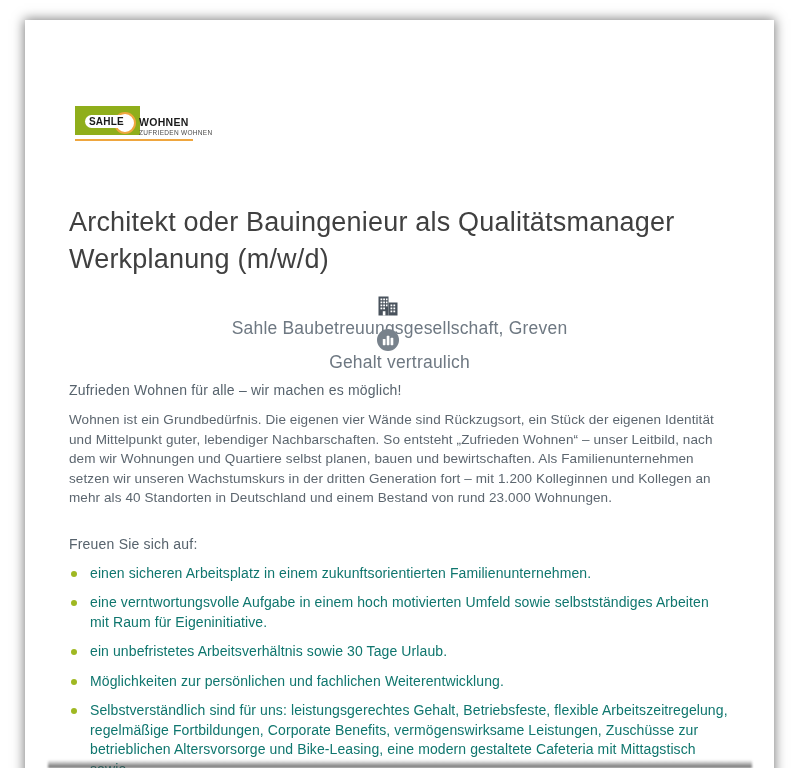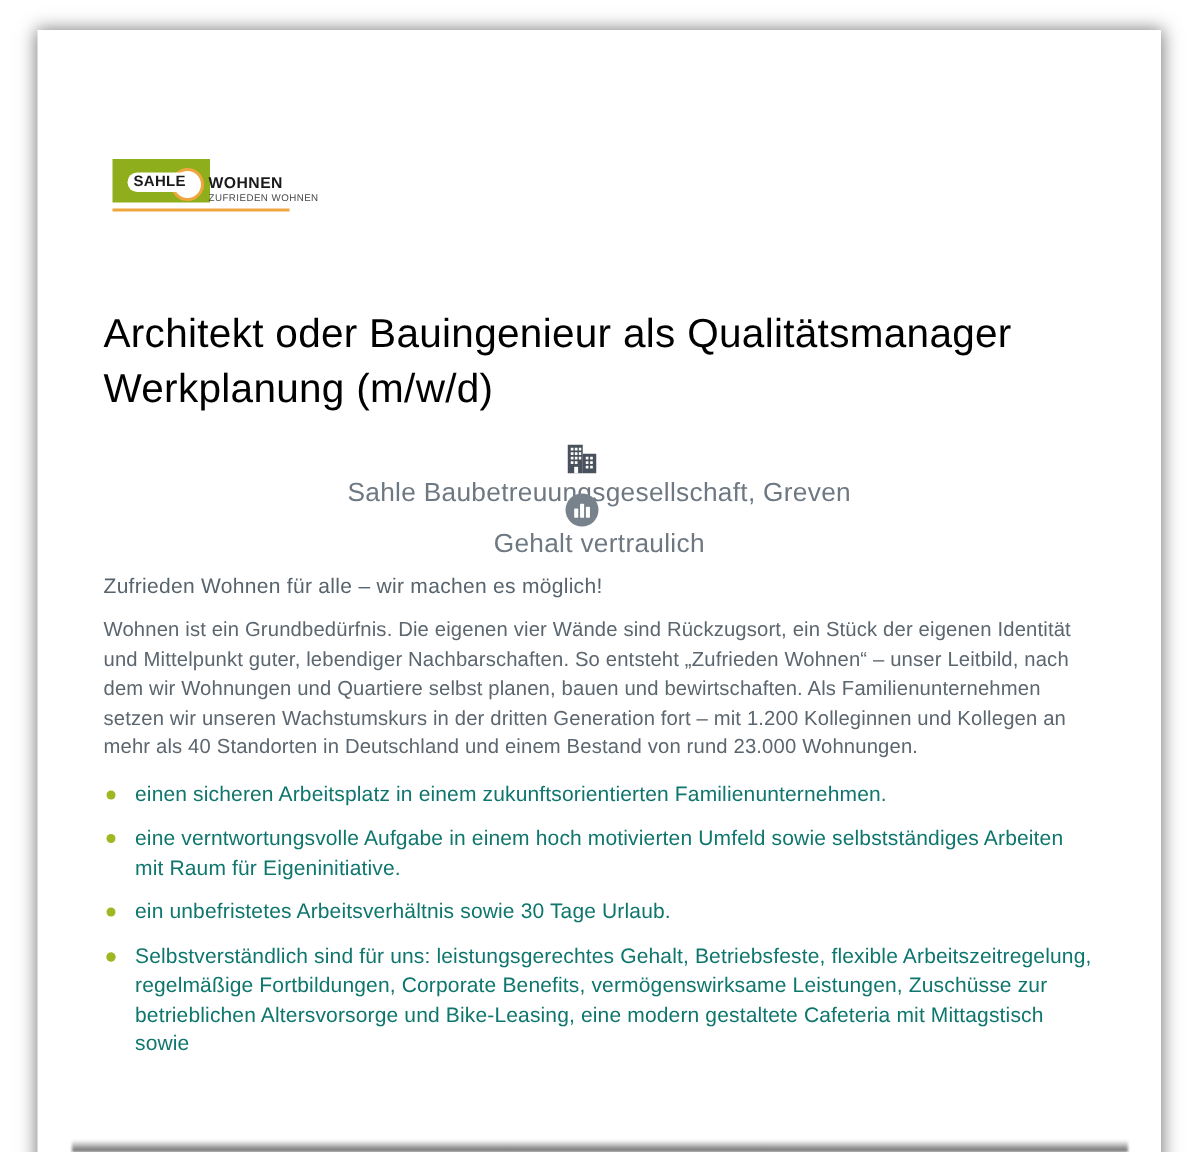--- a/index.html
+++ b/index.html
@@ -85,21 +85,21 @@
     left: 0; top: 33px;
     width: 118px; height: 2px;
     background: #efa63e;
   }
   
   .job-title {
     margin: 60px 0 0 0;
     font-size: 27px;
     font-weight: 300;
     line-height: 37px;
-    color: #000000;
+    color: #404040;
     letter-spacing: 0.2px;
   }
   
   .meta {
     margin-top: 16px;
   }
   .meta-row {
     display: flex;
     align-items: center;
     height: 26px;
@@ -221,23 +221,24 @@
           <rect x="10.7" y="7.8" width="2.7" height="9.4" rx="0.6" fill="#ffffff"></rect>
           <rect x="14.6" y="9.8" width="2.7" height="7.4" rx="0.6" fill="#ffffff"></rect>
         </svg>
         <span class="meta-text">Gehalt vertraulich</span>
       </div>
     </div>
 
     <h2 class="section-heading">Zufrieden Wohnen für alle – wir machen es möglich!</h2>
     <p class="intro-text">Wohnen ist ein Grundbedürfnis. Die eigenen vier Wände sind Rückzugsort, ein Stück der eigenen Identität und Mittelpunkt guter, lebendiger Nachbarschaften. So entsteht „Zufrieden Wohnen“ – unser Leitbild, nach dem wir Wohnungen und Quartiere selbst planen, bauen und bewirtschaften. Als Familienunternehmen setzen wir unseren Wachstumskurs in der dritten Generation fort – mit 1.200 Kolleginnen und Kollegen an mehr als 40 Standorten in Deutschland und einem Bestand von rund 23.000 Wohnungen.</p>
 
+    <h2 class="section-heading">Freuen Sie sich auf:</h2>
     <ul class="benefits-list">
       <li><span class="bullet-dot"></span><span>einen sicheren Arbeitsplatz in einem zukunftsorientierten Familienunternehmen.</span></li>
       <li><span class="bullet-dot"></span><span>eine verntwortungsvolle Aufgabe in einem hoch motivierten Umfeld sowie selbstständiges Arbeiten mit Raum für Eigeninitiative.</span></li>
       <li><span class="bullet-dot"></span><span>ein unbefristetes Arbeitsverhältnis sowie 30 Tage Urlaub.</span></li>
-      <li><span class="bullet-dot"></span></li>
+      <li><span class="bullet-dot"></span><span>Möglichkeiten zur persönlichen und fachlichen Weiterentwicklung.</span></li>
       <li><span class="bullet-dot"></span><span>Selbstverständlich sind für uns: leistungsgerechtes Gehalt, Betriebsfeste, flexible Arbeitszeitregelung, regelmäßige Fortbildungen, Corporate Benefits, vermögenswirksame Leistungen, Zuschüsse zur betrieblichen Altersvorsorge und Bike-Leasing, eine modern gestaltete Cafeteria mit Mittagstisch sowie</span></li>
     </ul>
   </div>
 
   <div class="bottom-shadow"></div>
 </div>
 
 </body></html>

